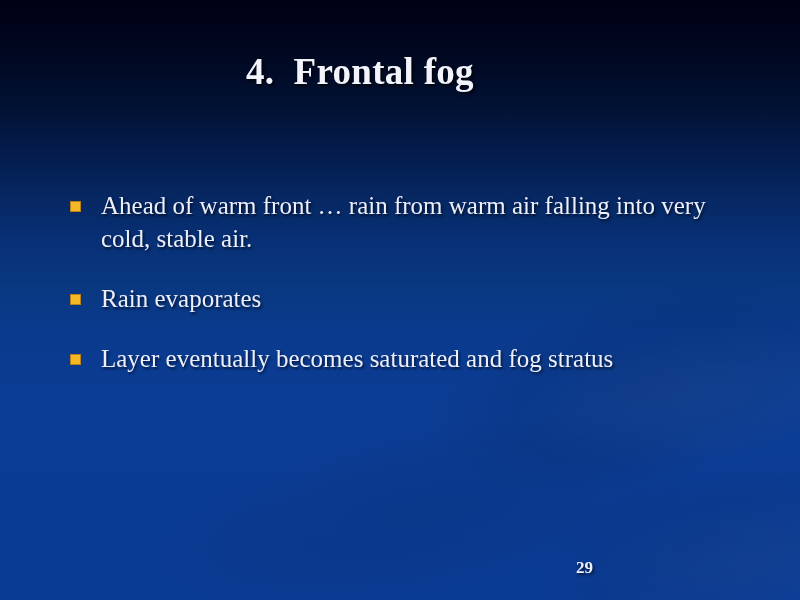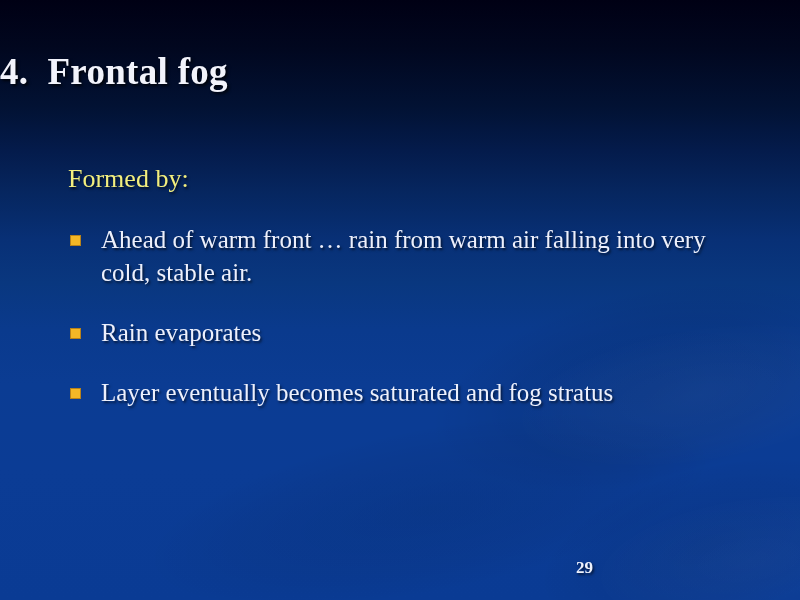--- a/index.html
+++ b/index.html
@@ -95,21 +95,21 @@
                 rgba(255,255,255,0.012) 55%,
                 rgba(255,255,255,0.0) 80%);
     transform: rotate(-8deg);
   }
 
   #slide-title {
     position: absolute;
     left: 0;
     top: 50px;
     width: 720px;
-    text-align: left;
+    text-align: center;
     font-size: 37px;
     font-weight: bold;
     color: #f2f3fb;
     letter-spacing: 0.3px;
     text-shadow: 2px 2px 3px rgba(0,0,0,0.75);
     white-space: pre;
   }
 
   #body-block {
     position: absolute;
@@ -180,21 +180,20 @@
   <div class="swirl" id="swirl-a"></div>
   <div class="swirl" id="swirl-b"></div>
   <div class="swirl" id="swirl-c"></div>
   <div class="swirl" id="swirl-d"></div>
   <div class="swirl" id="swirl-e"></div>
 
   <div id="slide-title">4.  Frontal fog</div>
 
   <div id="body-block">
 
-    <div class="lead-line">Formed by:</div>
 
     <div class="bullet-row">
       <span class="bullet-marker"></span>
       <span class="bullet-text">Ahead of warm front … rain from warm air falling into very cold, stable air.</span>
     </div>
 
     <div class="bullet-row">
       <span class="bullet-marker"></span>
       <span class="bullet-text">Rain evaporates</span>
     </div>

